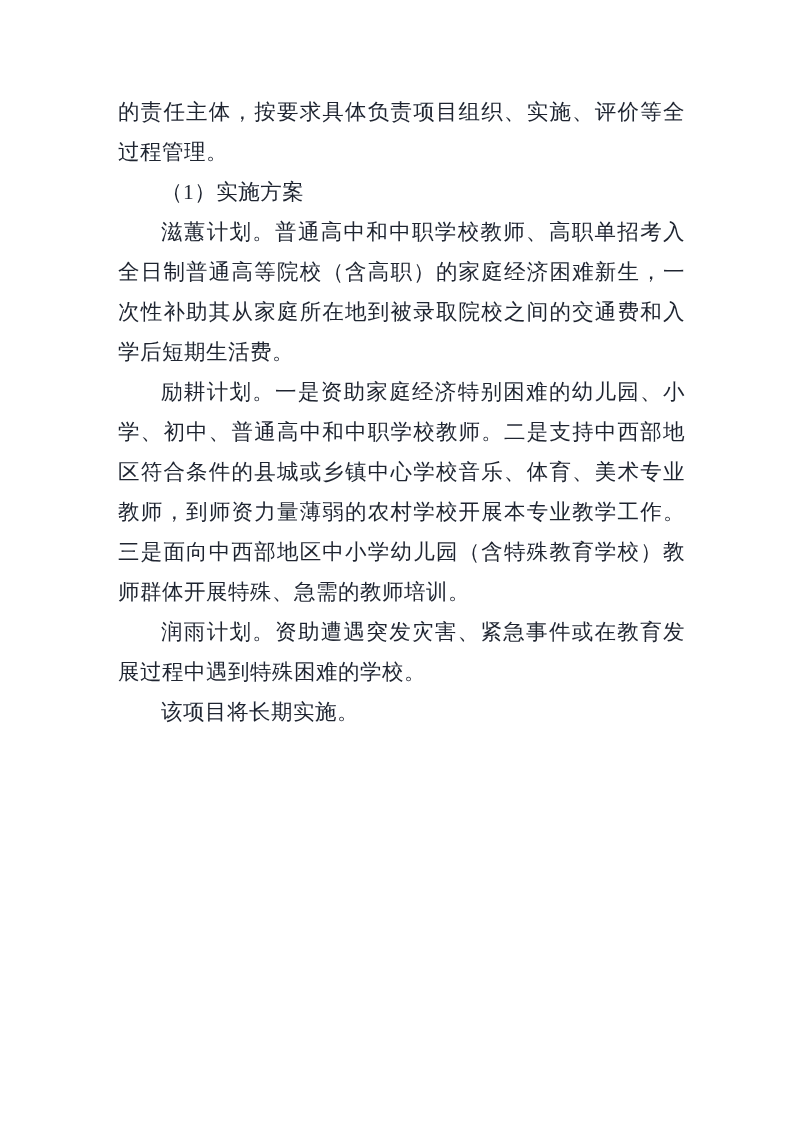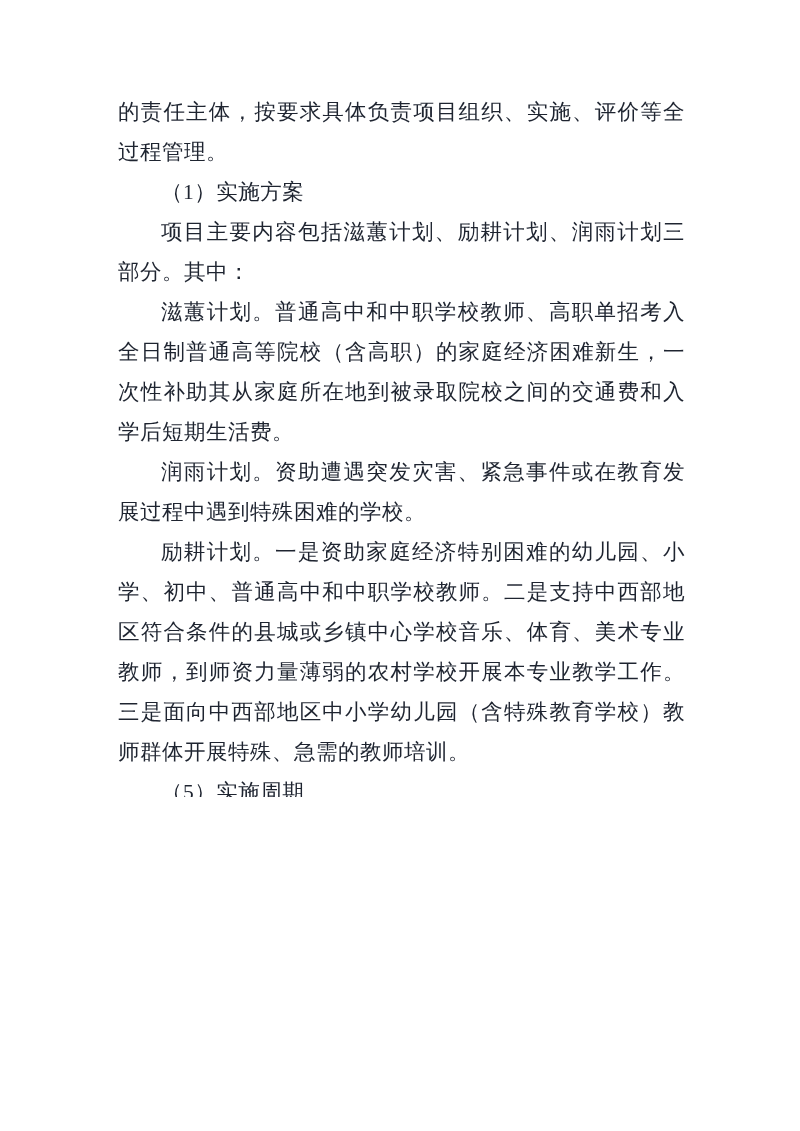--- a/index.html
+++ b/index.html
@@ -48,21 +48,19 @@
     color: #2c3750;
   }
 </style>
 </head>
 <body>
 
 <div class="page">
   <div class="content" id="document-body">
       <p class="para"><span class="run">的责任主体，按要求具体负责项目组织、实施、评价等全过程管理。</span></p>
       <p class="para indent"><span class="run">（1）实施方案</span></p>
-      <p class="para indent"><span class="run">项目主要内容包括滋蕙计划、励耕计划、润雨计划三部分。其中：</span></p>
       <p class="para indent"><span class="run bold">滋蕙计划。</span><span class="run">普通高中和中职学校教师、高职单招考入全日制普通高等院校（含高职）的家庭经济困难新生，一次性补助其从家庭所在地到被录取院校之间的交通费和入学后短期生活费。</span></p>
+      <p class="para indent"><span class="run bold">励耕计划。</span><span class="run">一是资助家庭经济特别困难的幼儿园、小学、初中、普通高中和中职学校教师。二是支持中西部地区符合条件的县城或乡镇中心学校音乐、体育、美术专业教师，到师资力量薄弱的农村学校开展本专业教学工作。三是面向中西部地区中小学幼儿园（含特殊教育学校）教师群体开展特殊、急需的教师培训。</span></p>
       <p class="para indent"><span class="run bold">润雨计划。</span><span class="run">资助遭遇突发灾害、紧急事件或在教育发展过程中遇到特殊困难的学校。</span></p>
-      <p class="para indent"><span class="run bold">励耕计划。</span><span class="run">一是资助家庭经济特别困难的幼儿园、小学、初中、普通高中和中职学校教师。二是支持中西部地区符合条件的县城或乡镇中心学校音乐、体育、美术专业教师，到师资力量薄弱的农村学校开展本专业教学工作。三是面向中西部地区中小学幼儿园（含特殊教育学校）教师群体开展特殊、急需的教师培训。</span></p>
-      <p class="para indent"><span class="run">（5）实施周期</span></p>
       <p class="para indent"><span class="run">该项目将长期实施。</span></p>
     </div>
   <div class="page-number">38</div>
 </div>
 
 </body></html>

